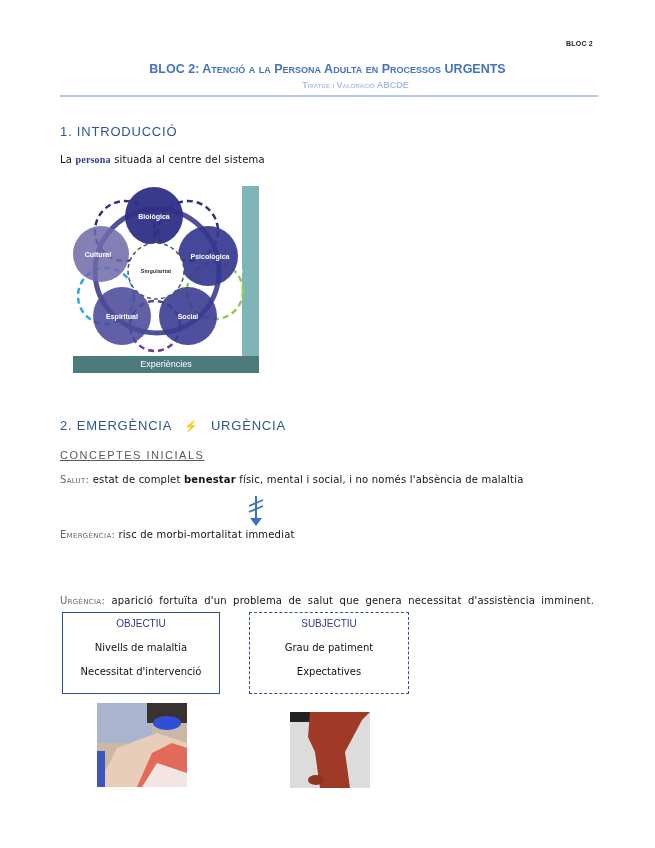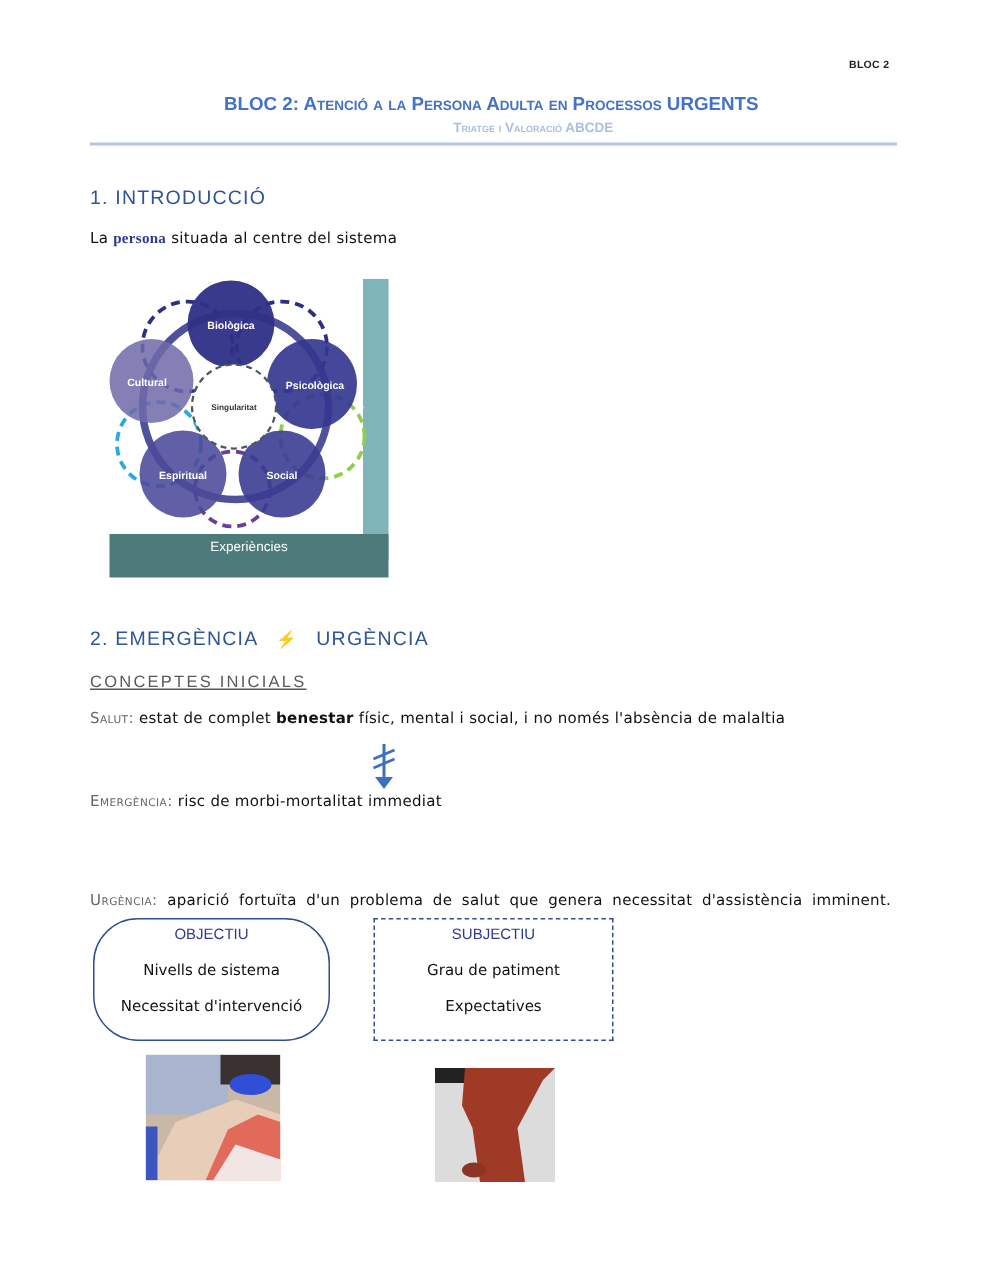--- a/index.html
+++ b/index.html
@@ -40,21 +40,21 @@
   .justify { text-align: justify; text-align-last: left; margin-top: 34px; }
 
   
   .diagram { left: 70px; top: 186px; width: 190px; height: 190px; }
   .bar-v { position: absolute; left: 172px; top: 0; width: 17px; height: 187px; background: #7fb4b8; }
   .bar-v span {
     position: absolute; left: -22px; top: 72px; transform: rotate(-90deg);
     color: #fff; font-size: 8px; font-family: "Liberation Sans", sans-serif; white-space: nowrap;
   }
   .bar-h {
-    position: absolute; left: 3px; top: 170px; width: 186px; height: 29px; background: #4d7a7b;
+    position: absolute; left: 3px; top: 170px; width: 186px; height: 17px; background: #4d7a7b;
     color: #fff; font-size: 9px; font-family: "Liberation Sans", sans-serif;
     text-align: center; line-height: 17px;
   }
 
   .box {
     position: absolute; width: 158px; height: 82px; box-sizing: border-box;
     text-align: center; font-size: 10px; color: #111;
   }
   .box.solid { border: 1.5px solid #2f4f8f; }
   .box.dashed { border: 1.5px dashed #2f4f8f; }
@@ -131,23 +131,23 @@
 </div>
 
 <div class="abs para" style="left:60px; top:529px;">
   <span class="label-sc">Emergència:</span><span> risc de morbi-mortalitat immediat</span>
 </div>
 
 <div class="abs para justify" style="left:60px; top:556px; width:536px; line-height:22px; word-spacing:3px;">
   <span class="label-sc">Urgència:</span><span> aparició fortuïta d'un problema de salut que genera necessitat d'assistència imminent.</span>
 </div>
 
-<div class="box solid" style="left:62px; top:612px;border-radius:30px;">
+<div class="box solid" style="left:62px; top:612px;">
   <div class="bh">OBJECTIU</div>
-  <div class="bl">Nivells de sistema</div>
+  <div class="bl">Nivells de malaltia</div>
   <div class="bl">Necessitat d'intervenció</div>
 </div>
 
 <div class="box dashed" style="left:249px; top:612px; width:160px;">
   <div class="bh">SUBJECTIU</div>
   <div class="bl">Grau de patiment</div>
   <div class="bl">Expectatives</div>
 </div>
 
 <div class="photo" style="left:97px; top:703px; width:90px; height:84px; overflow:hidden;">

